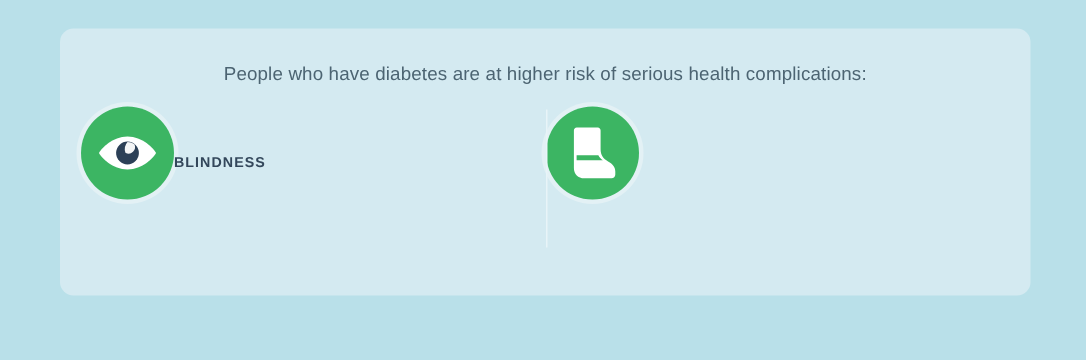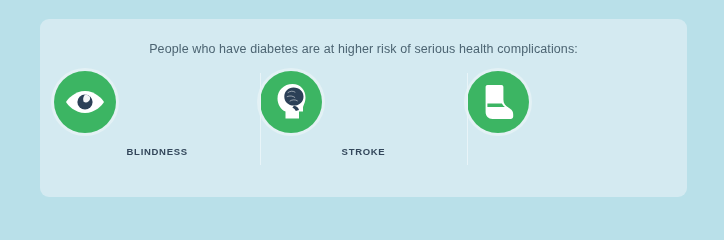--- a/index.html
+++ b/index.html
@@ -55,21 +55,22 @@
     right: 14px;
     display: flex;
     align-items: flex-start;
     justify-content: space-between;
   }
 
   .item {
     position: relative;
     flex: 1 1 0;
     display: flex;
-    flex-direction: column;
+    flex-direction: row;
+    align-items: center;
   }
 
   
   .item + .item::before {
     content: "";
     position: absolute;
     left: 0;
     top: 2px;
     width: 1px;
     height: 92px;
@@ -121,33 +122,20 @@
               <circle cx="20" cy="14" r="7.6" fill="#2c4057"></circle>
               <path d="M20 6.6 a7.4 7.4 0 0 1 4.6 1.6 a4.3 4.3 0 0 1 -6.0 5.6 a7.4 7.4 0 0 1 1.4 -7.2 Z" fill="#ffffff" opacity="0.95"></path>
             </svg>
           </span>
         </div>
         <div class="caption">BLINDNESS</div>
       </div>
 
 
 
-      <div class="item">
-        <div class="circle">
-          <span>
-            <svg width="38" height="40" viewBox="0 0 38 40">
-              <path d="M20.5 2 C28.5 2 33.5 8 33.5 15.4 C33.5 20.6 31 23.4 31 26 L31 29.6 L27 29.6 L27 36.5 L13.5 36.5 L13.5 29.6 C8.5 27.2 5.5 22 5.5 16.4 C5.5 8.4 12 2 20.5 2 Z" fill="#ffffff"></path>
-              <path d="M21.5 5.6 c6 0 10 4 10 9.2 c0 5 -4 8.8 -9.6 8.8 c-5.6 0 -9.6 -3.8 -9.6 -8.8 c0 -5.2 3.8 -9.2 9.2 -9.2 Z" fill="#2c4057"></path>
-              <path d="M16 10.5 c2.2 -1.6 5 -1.8 7 -0.4 M15.2 14.6 c2.6 -1.2 5.6 -0.8 7.6 0.8 M18 19 c2.4 -1.6 5.2 -1.6 7.4 -0.2" fill="none" stroke="#ffffff" stroke-width="0.9" stroke-linecap="round" opacity="0.55"></path>
-              <path d="M22 23.5 c2.4 0.6 4.4 2.2 5 4.4 l-3.2 1.2 c-0.6 -1.6 -1.8 -2.8 -3.4 -3.4 Z" fill="#2c4057"></path>
-            </svg>
-          </span>
-        </div>
-        <div class="caption">STROKE</div>
-      </div>
 
       <div class="item">
         <div class="circle">
           <span>
             <svg width="36" height="38" viewBox="0 0 36 38">
               <path d="M11.5 2 L21.5 2 C22.6 2 23.4 2.9 23.4 4 L23.4 16.5 C23.4 20.4 25.2 22.8 28.4 24.6 C31.6 26.4 33.2 28.4 33.2 31.3 L33.2 33.4 C33.2 34.8 32.1 35.9 30.7 35.9 L12.5 35.9 C8.4 35.9 5.6 33.1 5.6 29 L5.6 4 C5.6 2.9 6.4 2 7.5 2 Z" fill="#ffffff"></path>
               <path d="M7.4 20.5 L21.9 20.5 C22.6 21.9 23.6 23 24.9 23.9 L7.4 23.9 Z" fill="#3cb563"></path>
             </svg>
           </span>
         </div>

